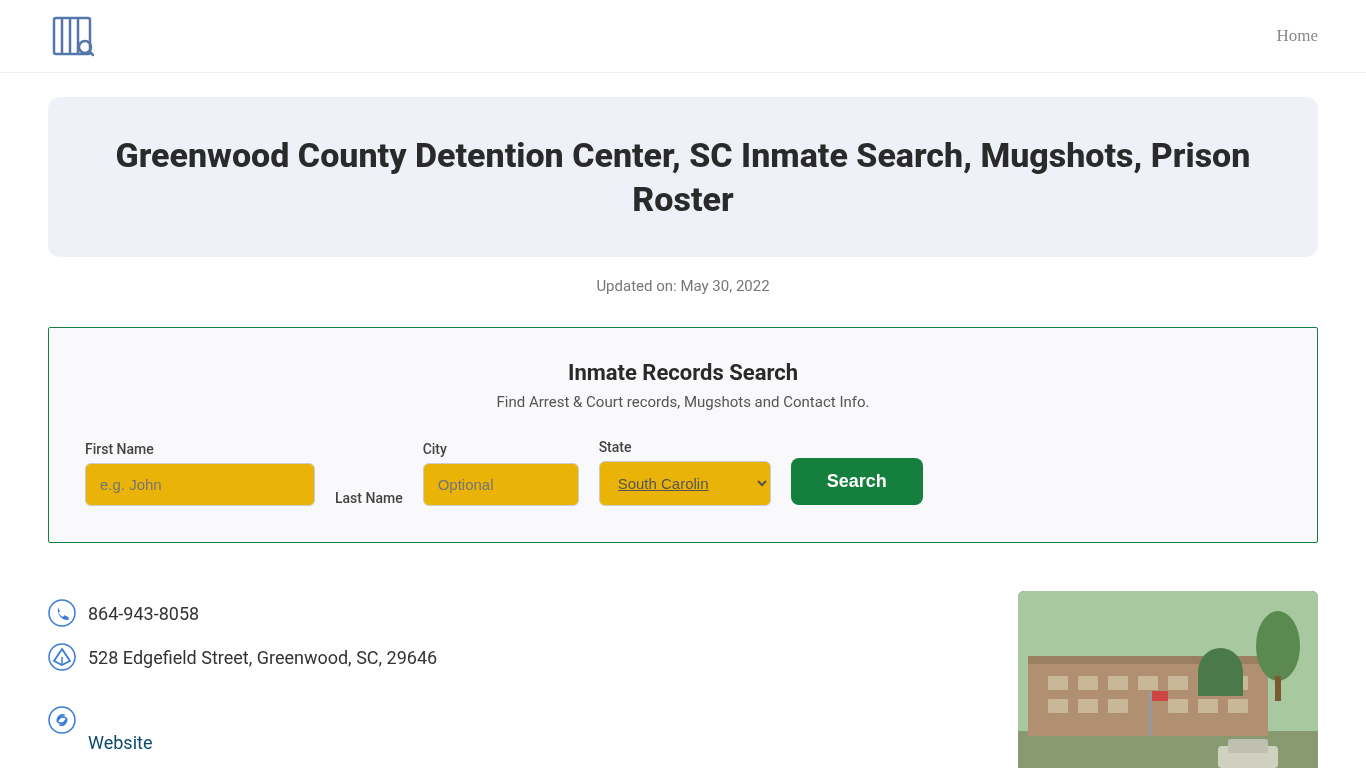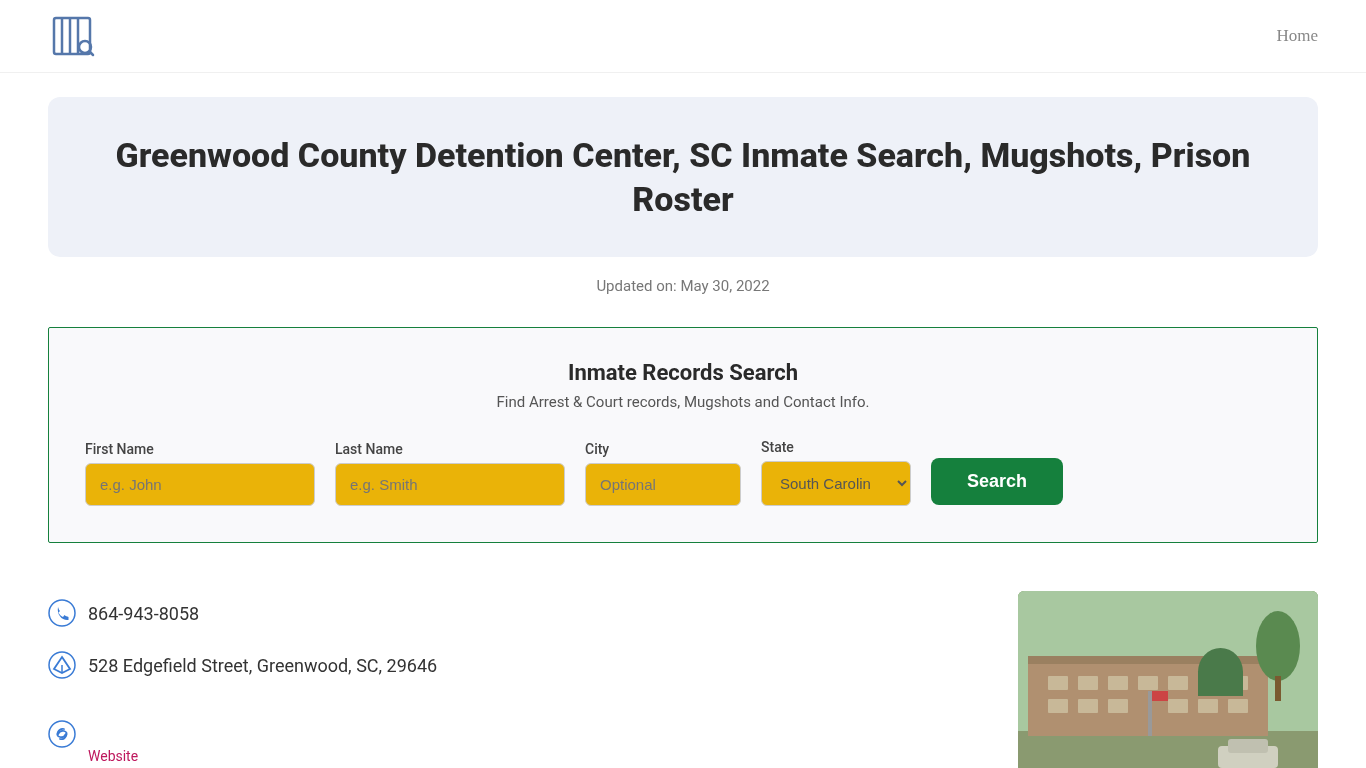--- a/index.html
+++ b/index.html
@@ -119,21 +119,21 @@
       padding: 12px 14px;
       font-size: 15px;
       color: #555;
       background: #eab308;
       outline: none;
     }
 
     .field-first-name input { width: 230px; }
     .field-last-name input { width: 230px; }
     .field-city input { width: 156px; }
-    .field-state select { width: 150px; }
+    .field-state select { width: 172px; text-decoration: underline; }
 
     .search-button {
       background: #15803d;
       color: #fff;
       border: none;
       border-radius: 8px;
       padding: 13px 36px;
       font-size: 18px;
       font-weight: 700;
       cursor: pointer;
@@ -145,42 +145,42 @@
       display: flex;
       align-items: flex-start;
       justify-content: space-between;
       padding: 24px 48px;
       gap: 40px;
     }
 
     .contact-info {
       display: flex;
       flex-direction: column;
-      gap: 24px;
+      gap: 16px;
       padding-top: 8px;
     }
 
     .contact-row {
       display: flex;
       align-items: center;
       gap: 12px;
       font-size: 18px;
       color: #333;
     }
 
     .contact-icon {
       width: 28px;
       height: 28px;
       flex-shrink: 0;
     }
 
     .website-link {
-      color: #be185d;
+      color: #0c4a6e;
       text-decoration: none;
-      font-size: 14px;
+      font-size: 18px;
       margin-top: 45px;
     }
 
     .facility-image {
       width: 300px;
       height: 190px;
       border-radius: 6px;
       overflow: hidden;
       background: #c8b8a0;
       position: relative;
@@ -258,21 +258,20 @@
 
   <div class="search-form">
 
     <div class="form-field field-first-name">
       <label>First Name</label>
       <input type="text" placeholder="e.g. John" style="">
     </div>
 
     <div class="form-field field-last-name">
       <label>Last Name</label>
-      <input type="text" placeholder="e.g. Smith" style="">
     </div>
 
     <div class="form-field field-city">
       <label>City</label>
       <input type="text" placeholder="Optional" style="">
     </div>
 
     <div class="form-field field-state">
       <label>State</label>
       <select>

